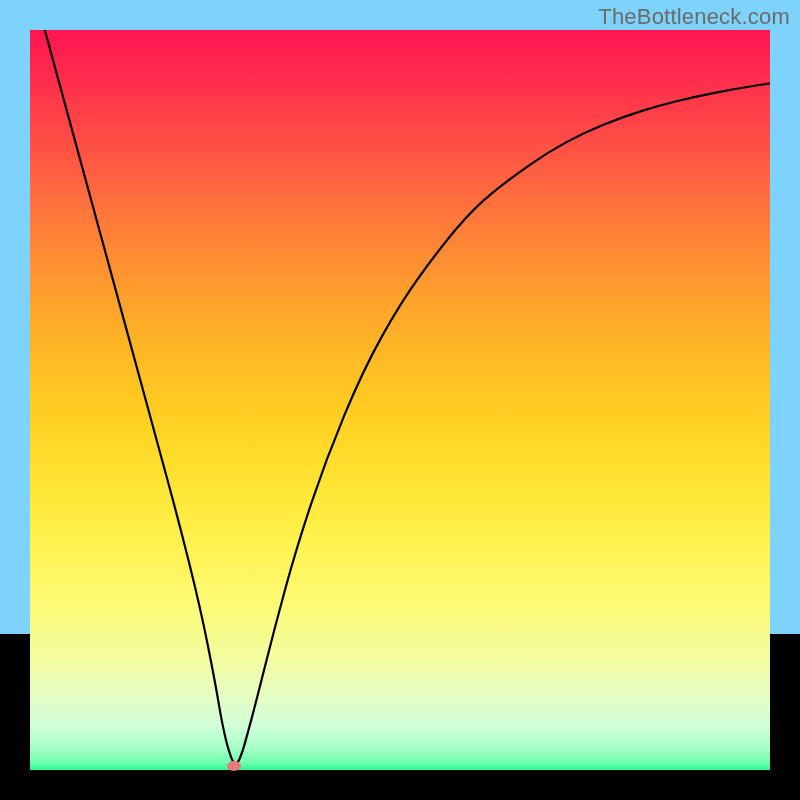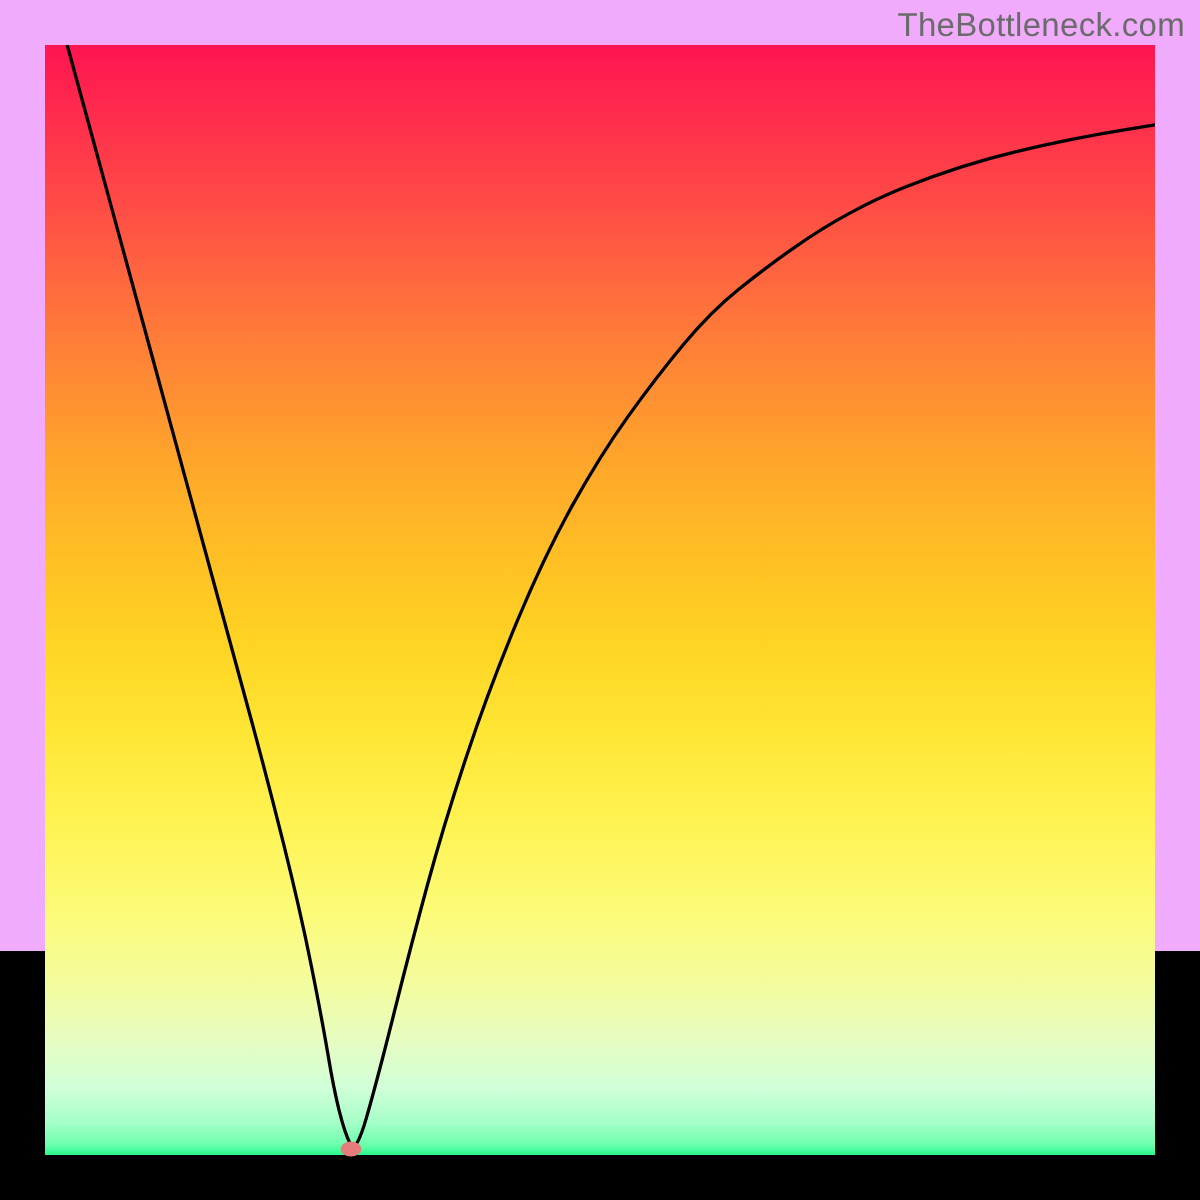--- a/index.html
+++ b/index.html
@@ -1,20 +1,20 @@
 <!DOCTYPE html>
 <html><head>
 <meta charset="utf-8">
 <style>
   * { margin: 0; padding: 0; box-sizing: border-box; }
   html, body { width: 800px; height: 800px; overflow: hidden; background: #000; }
   .frame {
     width: 800px;
     height: 634px;
-    background: #f0abfc;
+    background: #7dd3fc;
     position: relative;
   }
   .plot-area {
     position: absolute;
     left: 30px;
     top: 30px;
     width: 740px;
     height: 740px;
     background: linear-gradient(to bottom,
       #ff1451 0%,

